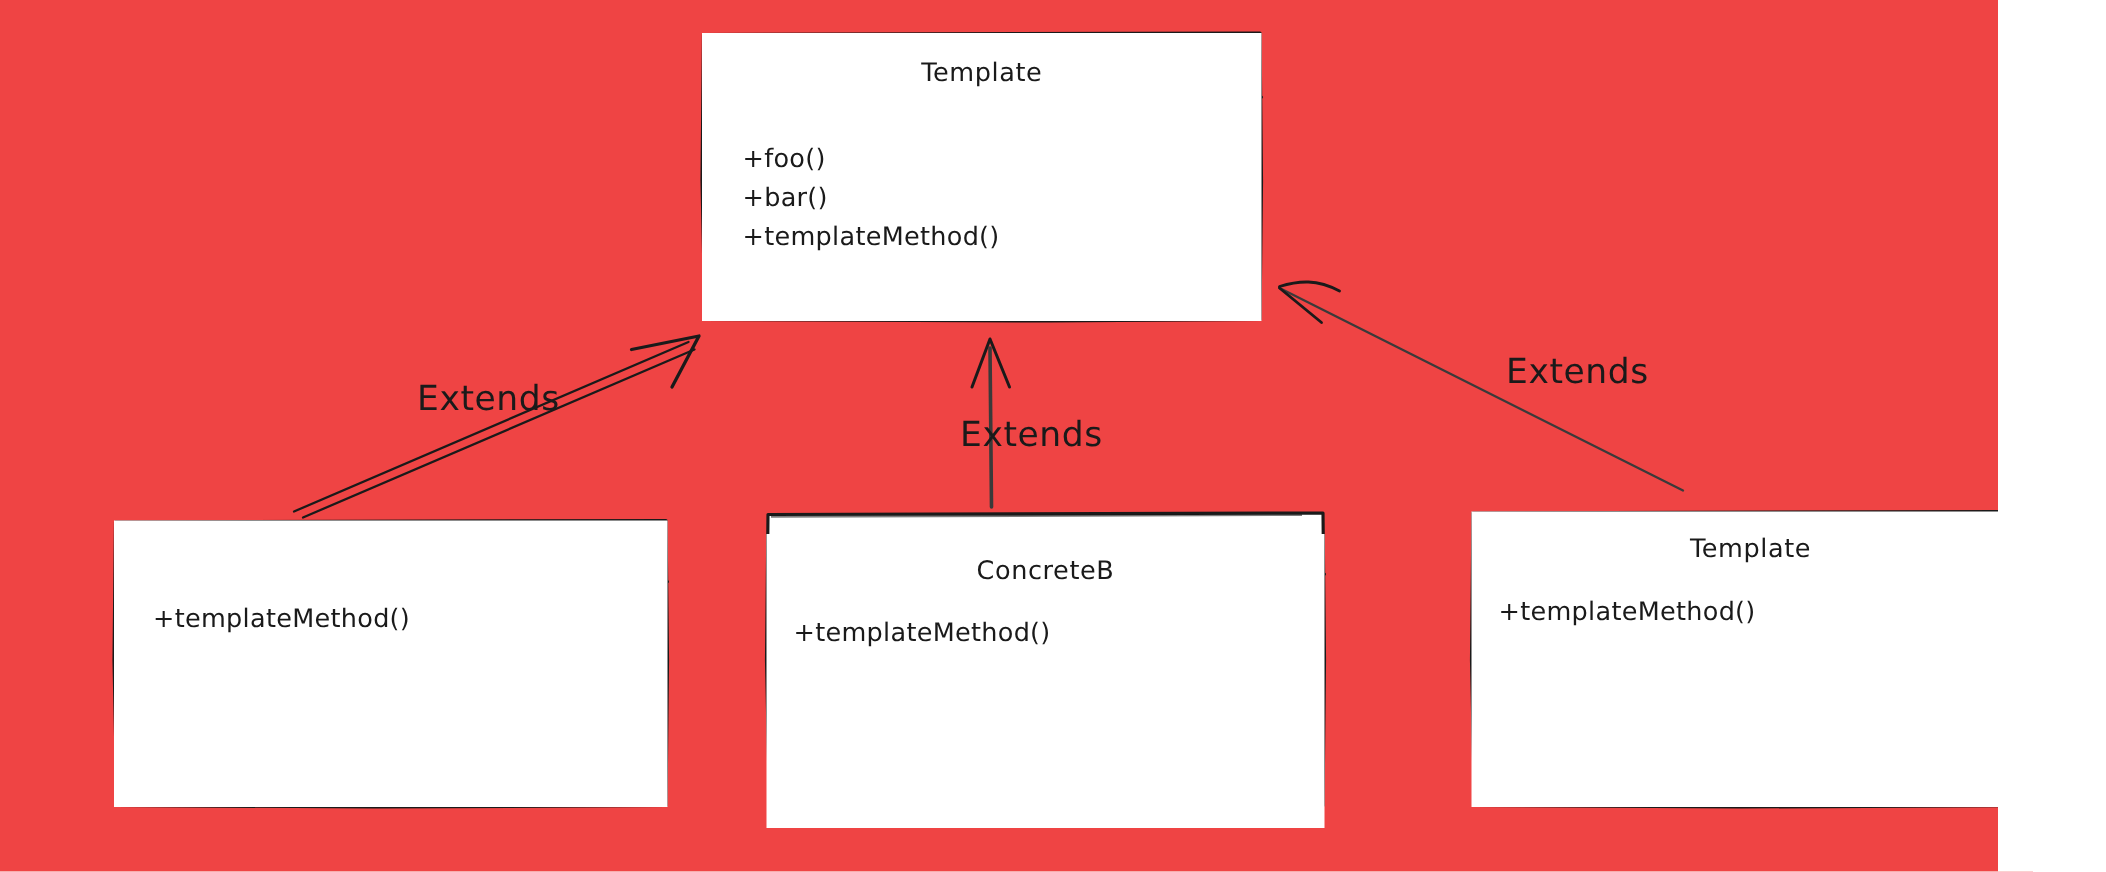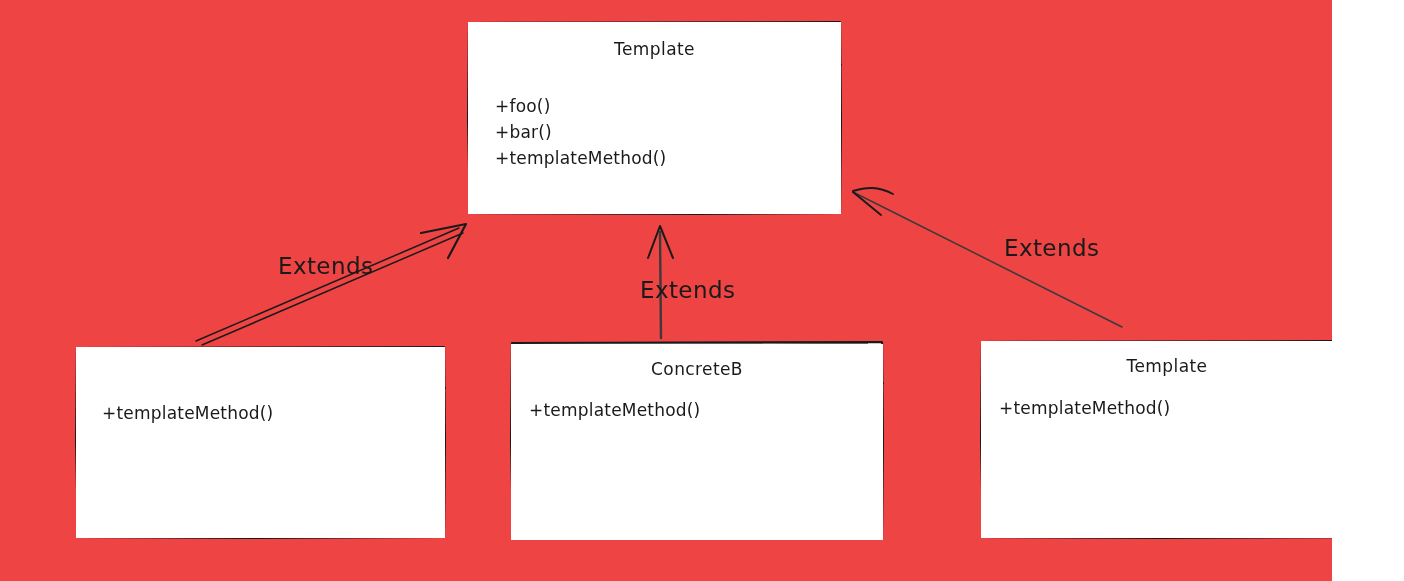--- a/index.html
+++ b/index.html
@@ -135,21 +135,21 @@
       <div class="member">+templateMethod()</div>
     </div>
   </div>
 
   <div class="uml-class" style="left:76px; top:347px; width:369px; height:191px;">
     <div class="member-list" style="top:58px; padding-left:26px;">
       <div class="member">+templateMethod()</div>
     </div>
   </div>
 
-  <div class="uml-class" style="left:511px; top:344px; width:372px; height:196px;text-decoration:underline;">
+  <div class="uml-class" style="left:511px; top:356px; width:372px; height:196px;text-decoration:underline;">
     <div class="class-title" style="top:15px;">ConcreteB</div>
     <div class="member-list" style="top:58px; padding-left:18px;">
       <div class="member">+templateMethod()</div>
     </div>
   </div>
 
   <div class="uml-class" style="left:981px; top:341px; width:372px; height:197px;">
     <div class="class-title" style="top:15px;">Template</div>
     <div class="member-list" style="top:59px; padding-left:18px;">
       <div class="member">+templateMethod()</div>

